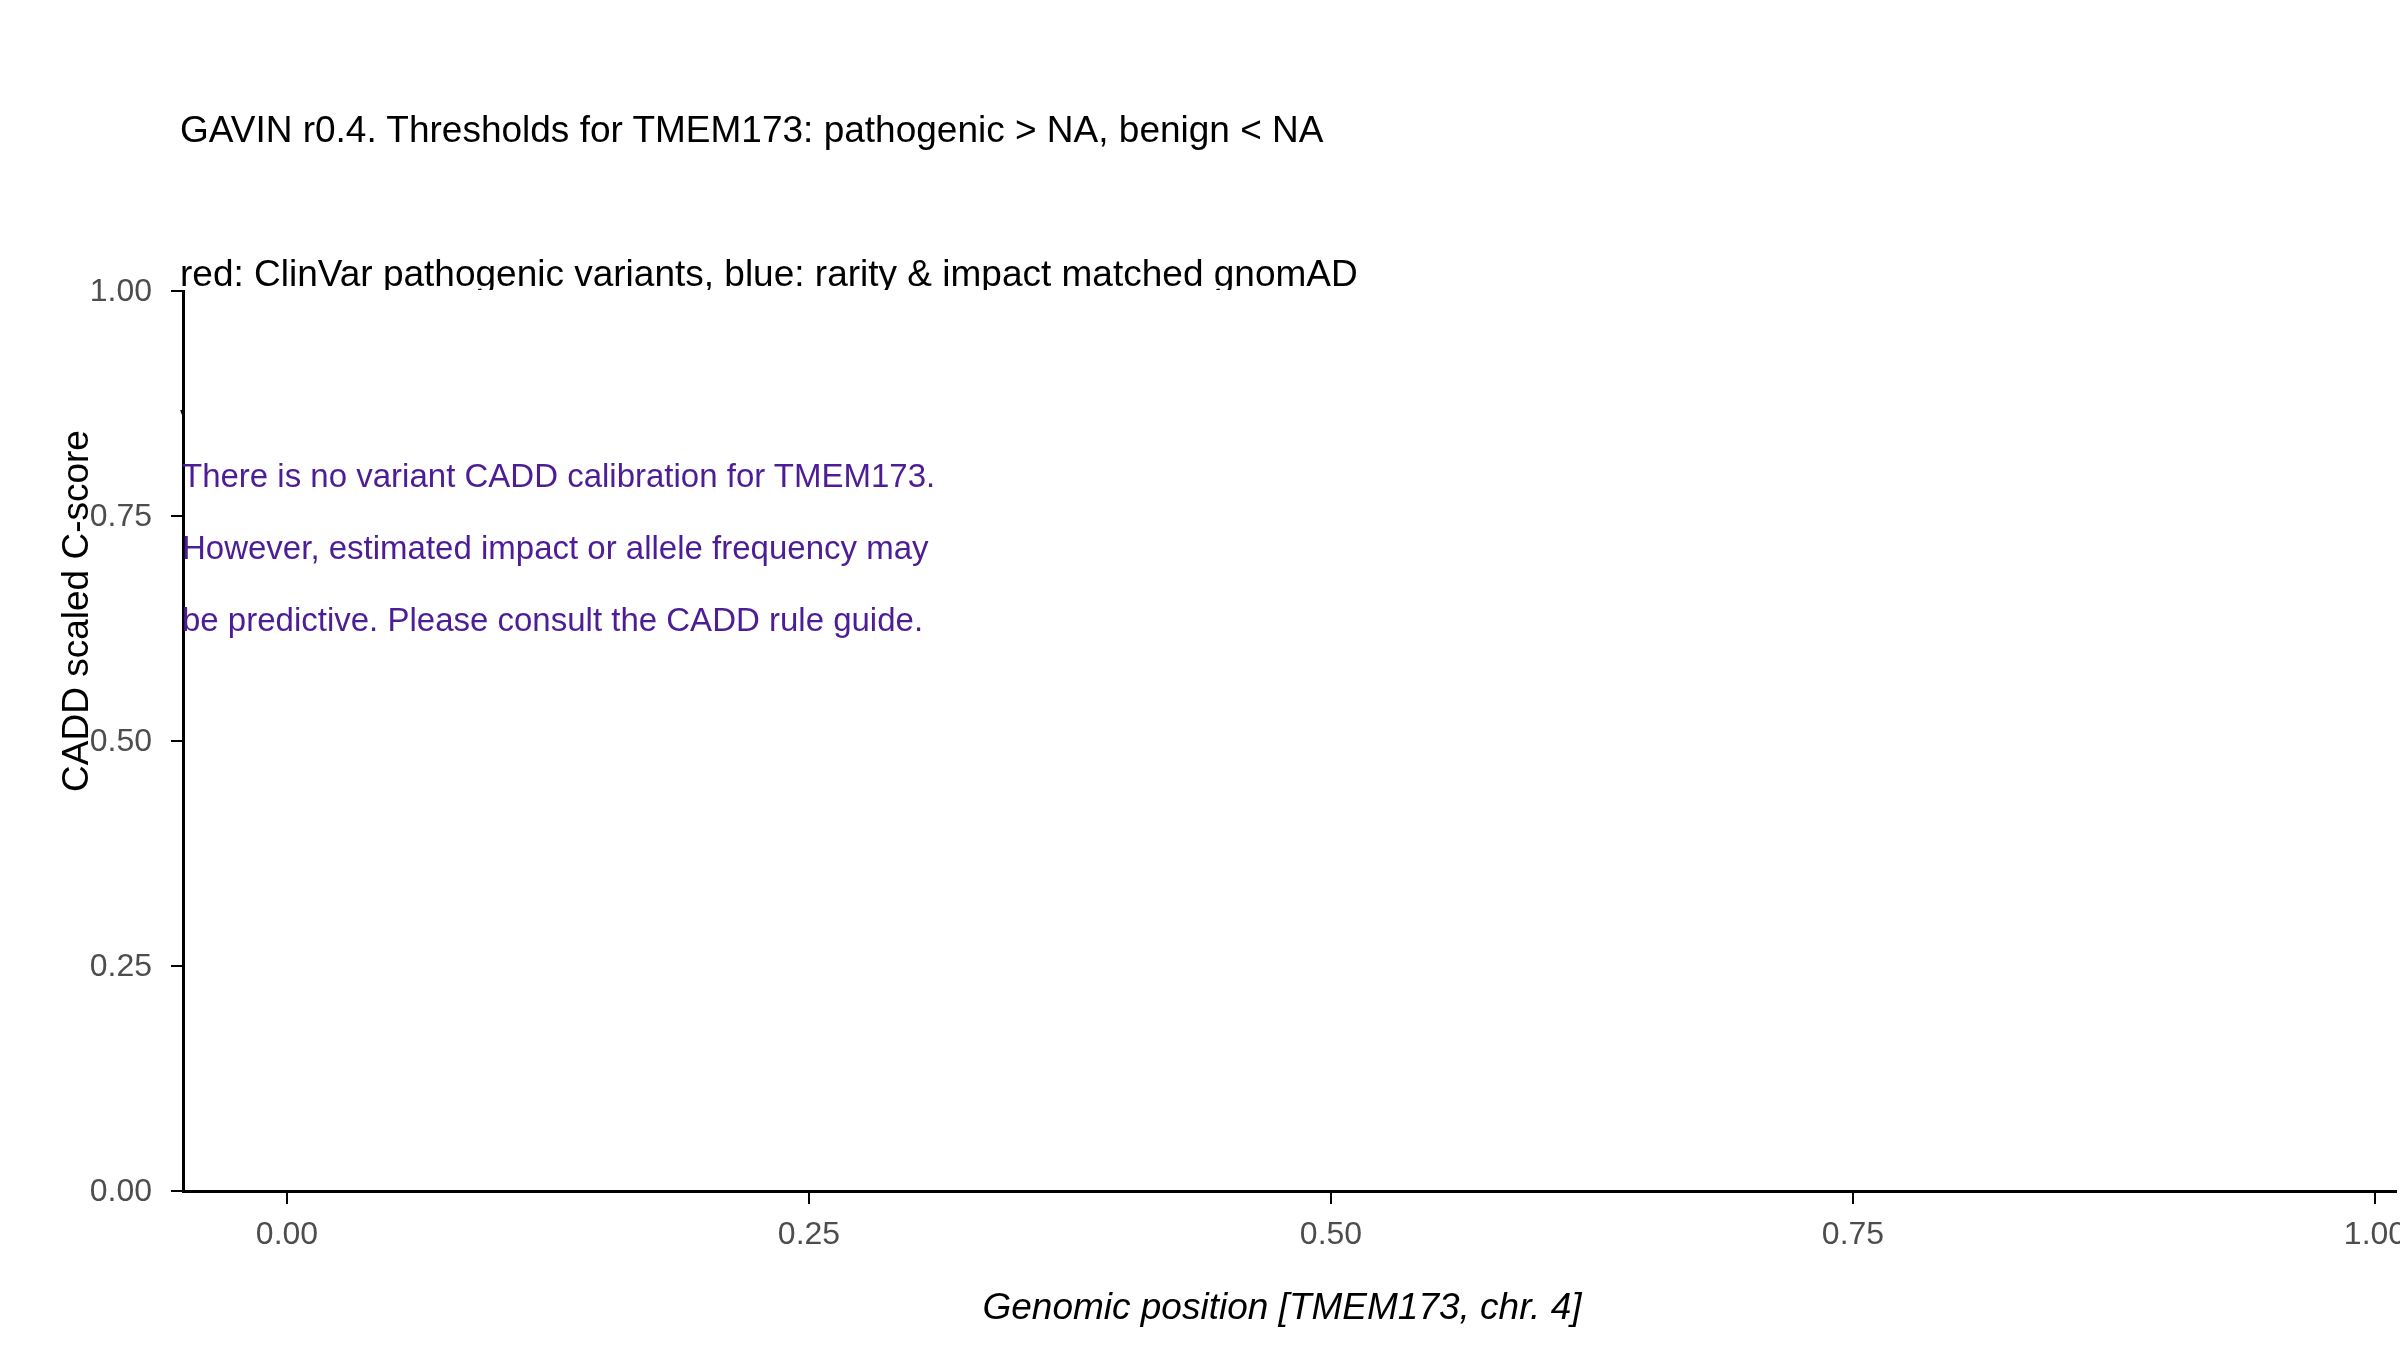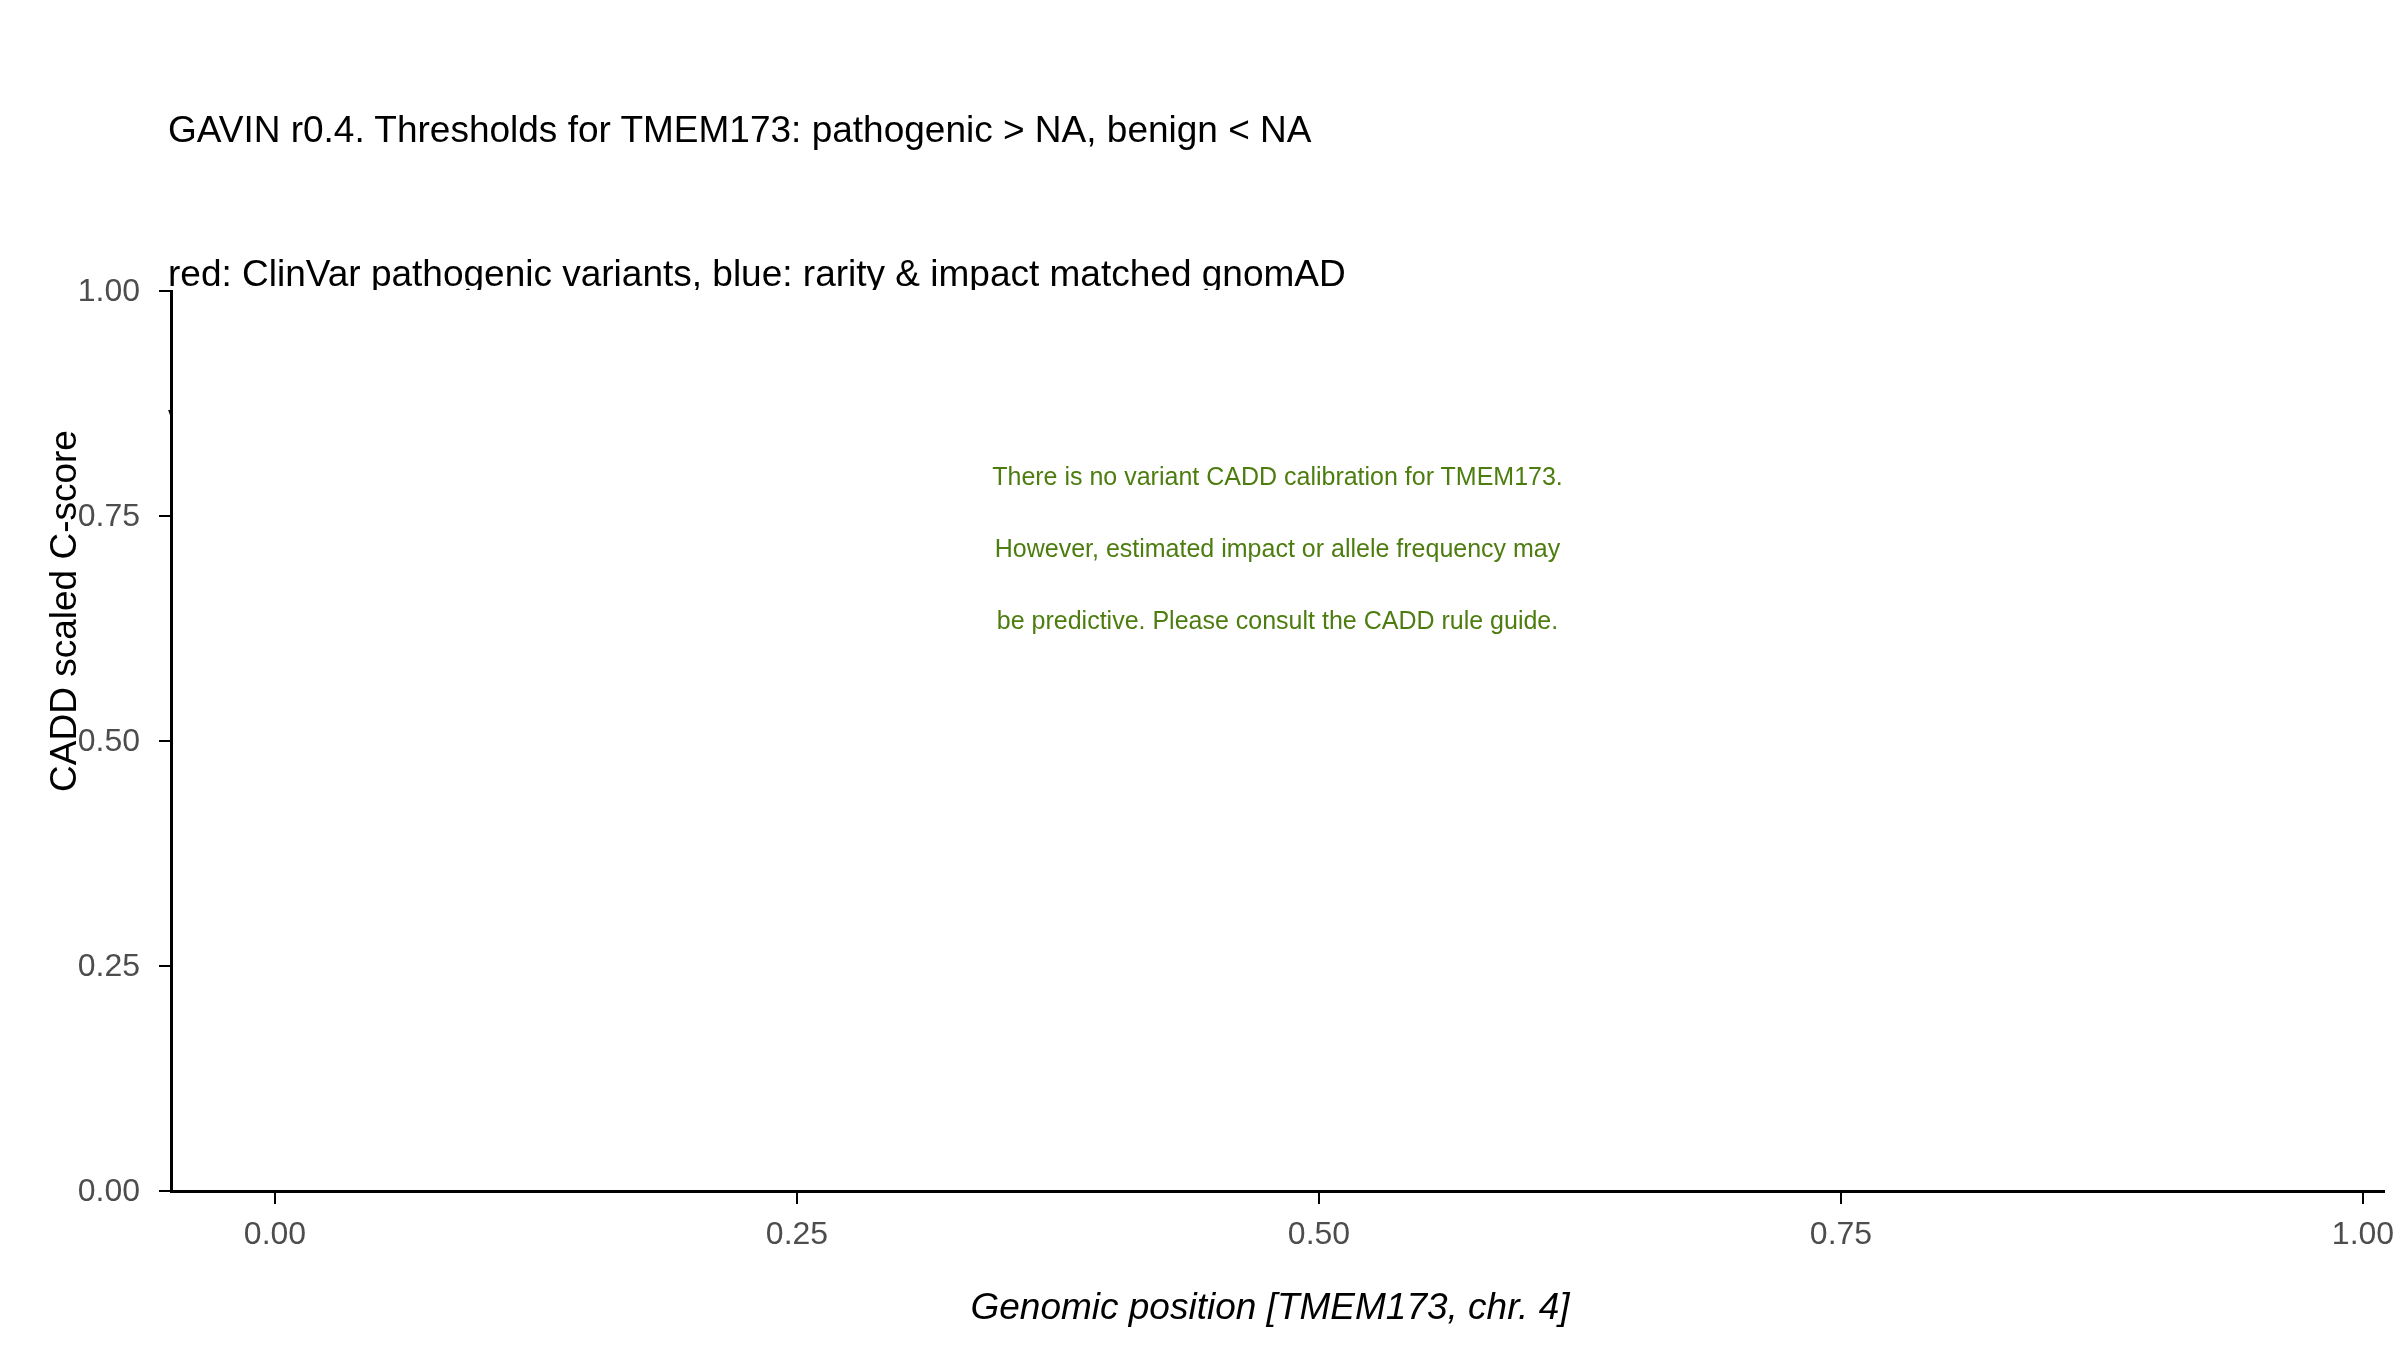--- a/index.html
+++ b/index.html
@@ -13,21 +13,21 @@
     height: 1350px;
     font-family: "Liberation Sans", sans-serif;
     color: #000000;
     overflow: hidden;
     position: relative;
   }
 
   
   #plot-root {
     position: absolute;
-    left: 0; top: 0;
+    left: 12px; top: 0;
     width: 2148px;
     height: 1350px;
     background: #ffffff;
   }
 
   
   #plot-title {
     position: absolute;
     left: 168px;
     top: 10px;
@@ -129,24 +129,24 @@
     color: #4d4d4d;
     white-space: nowrap;
   }
 
   
   #plot-annotation {
     position: absolute;
     left: 0;
     top: 150px;
     width: 100%;
-    text-align: center;
-    font-size: 25px;
+    text-align: left;
+    font-size: 33px;
     line-height: 72px;
-    color: #4d7c0f;
+    color: #4c1d95;
     pointer-events: none;
   }
   #plot-annotation .annot-line {
     display: block;
   }
 </style>
 </head>
 <body>
 
 <div id="plot-root">

